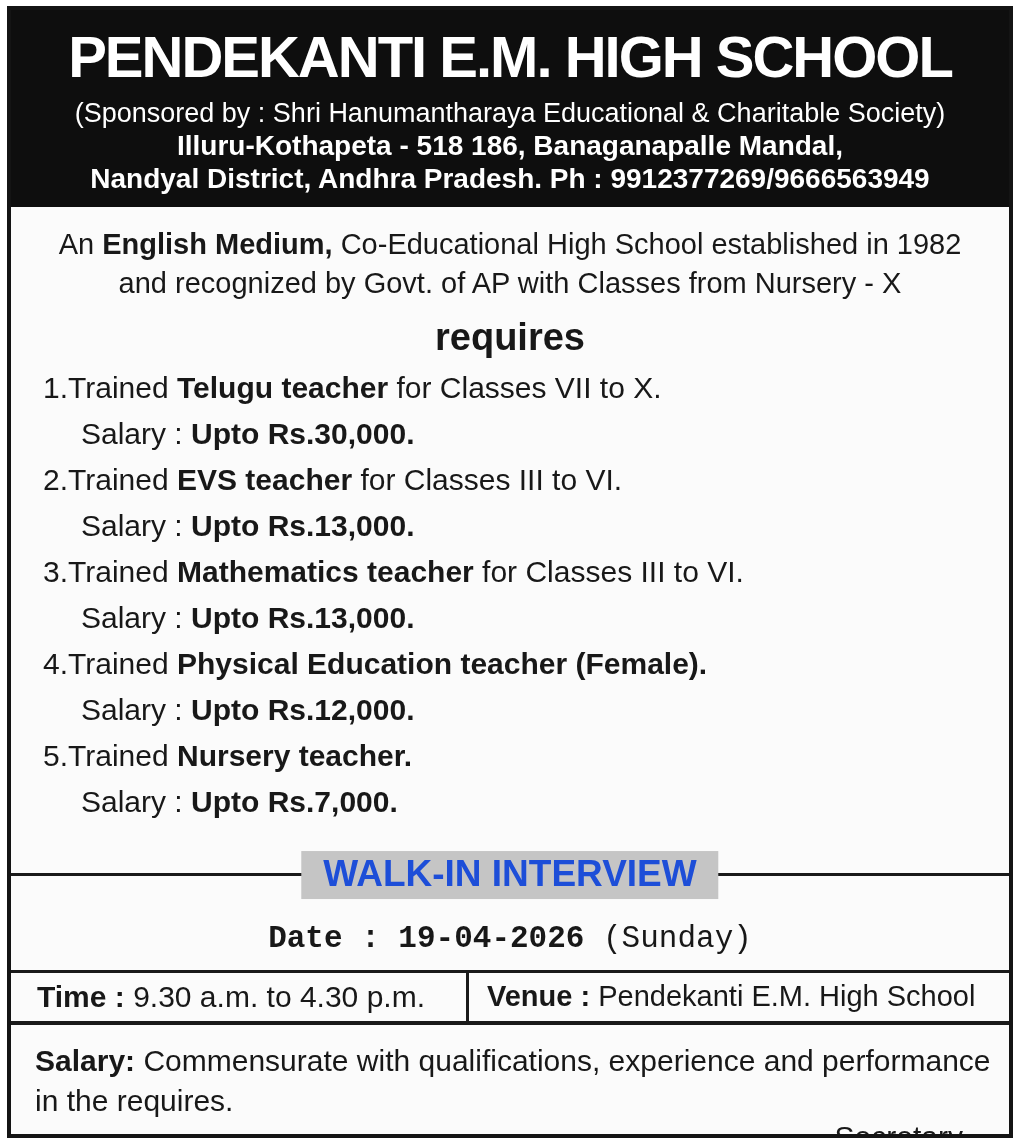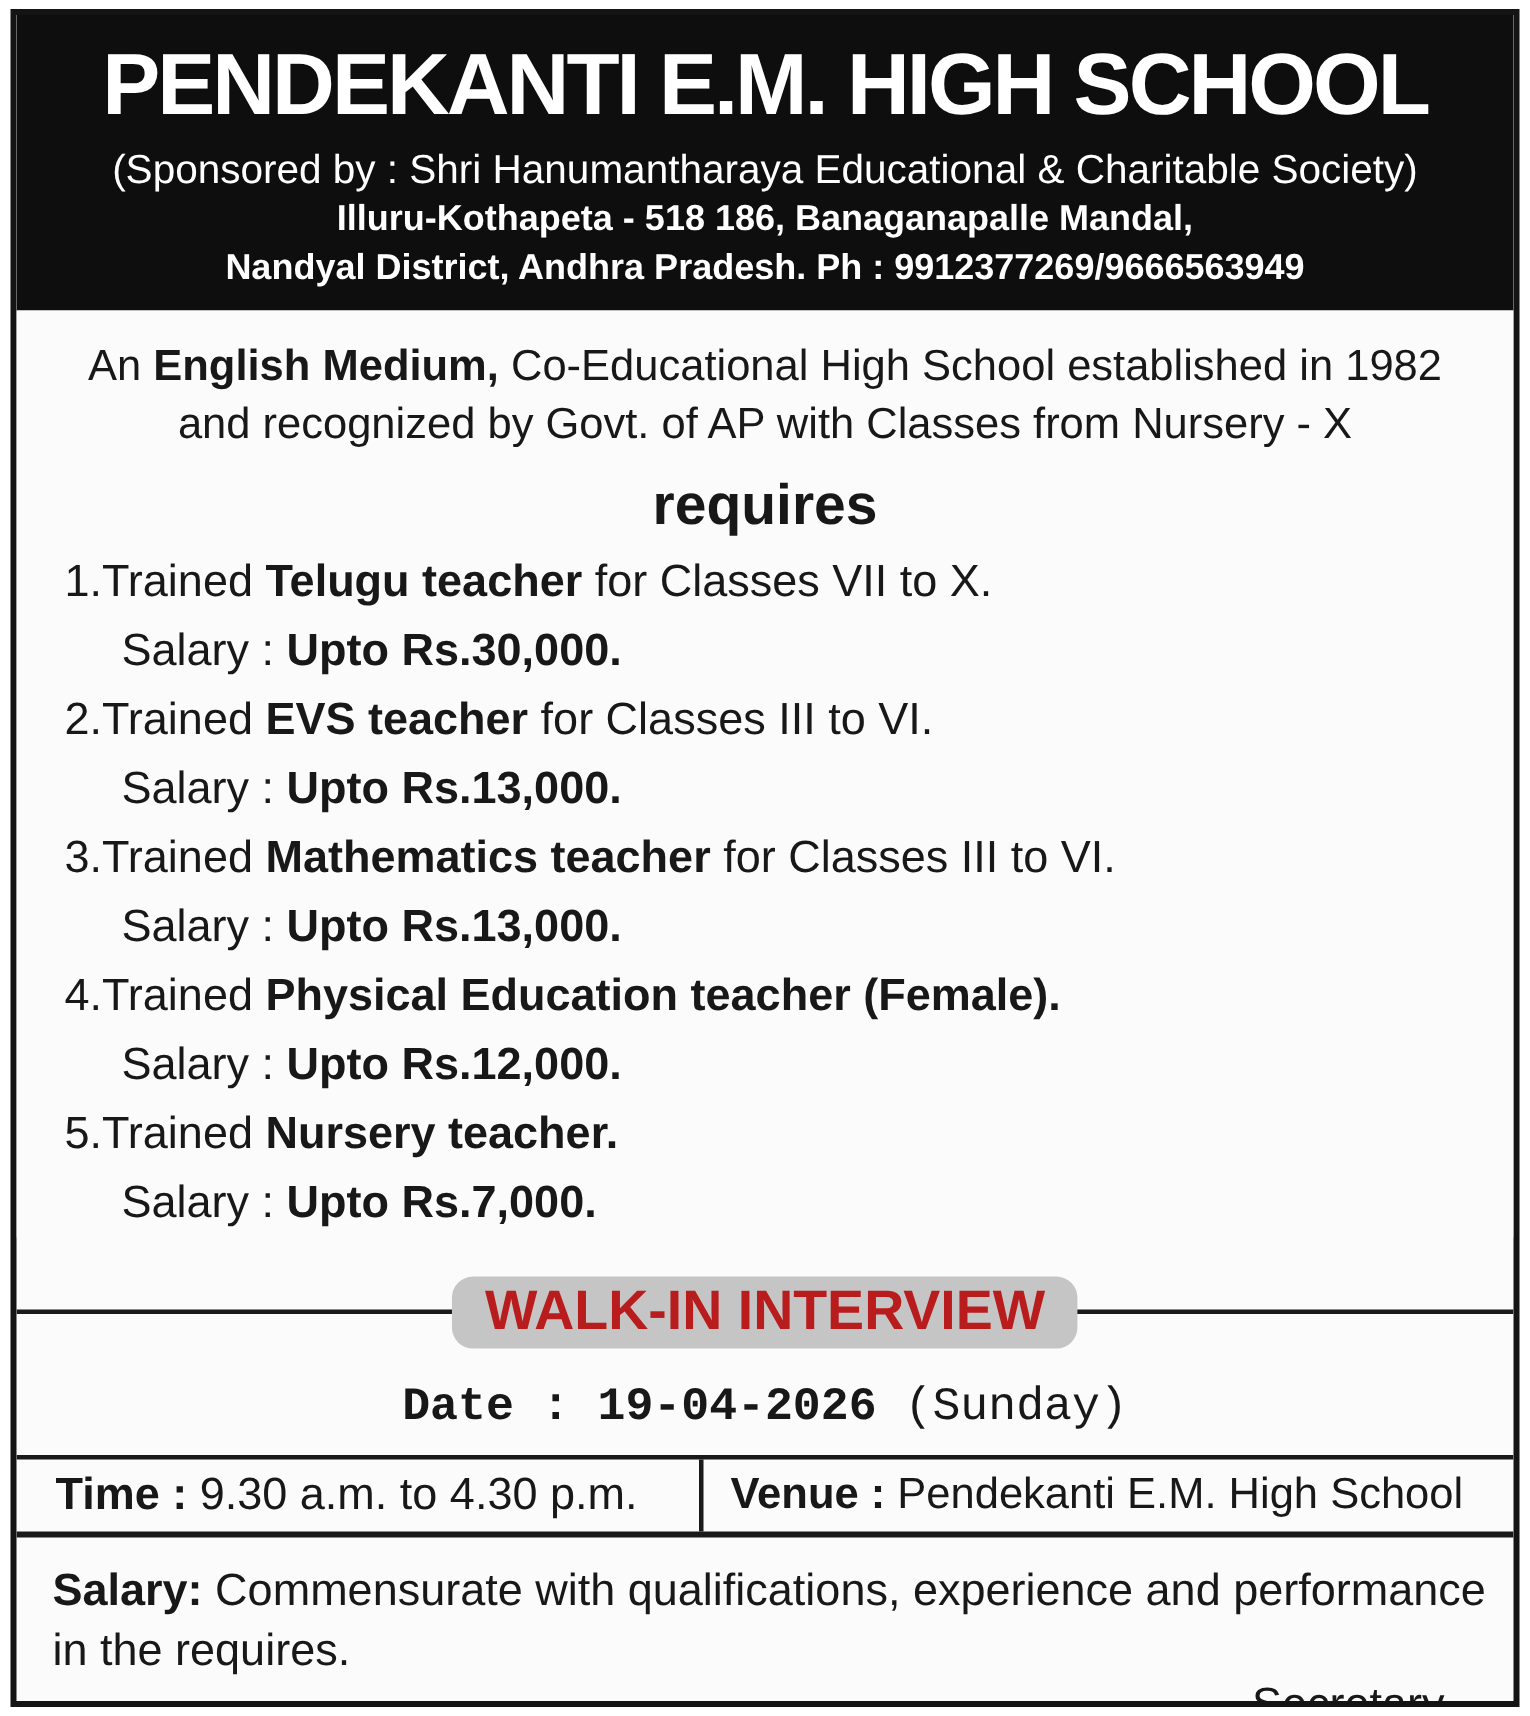--- a/index.html
+++ b/index.html
@@ -38,21 +38,21 @@
     line-height: 62px;
     white-space: nowrap;
   }
   .sponsored {
     margin-top: 10px;
     font-size: 27px;
     line-height: 31px;
     white-space: nowrap;
   }
   .addr {
-    font-size: 24px;
+    font-size: 28px;
     font-weight: 700;
     line-height: 33px;
     white-space: nowrap;
   }
 
   
   .body {
     background: #fbfbfb;
     padding: 18px 20px 0 20px;
   }
@@ -89,27 +89,26 @@
     border-top: 3px solid #1a1a1a;
     position: relative;
     height: 0;
   }
   .walkin-label {
     position: absolute;
     left: 50%;
     top: 0;
     transform: translate(-50%, -52%);
     background: #c5c5c5;
-    color: #b91c1c;
+    color: #1d4ed8;
     font-size: 37px;
     font-weight: 700;
     padding: 3px 22px 5px 22px;
     white-space: nowrap;
     line-height: 40px;
-    border-radius: 14px;
   }
 
   
   .date-section {
     height: 94px;
     display: flex;
     align-items: flex-end;
     justify-content: center;
     padding-bottom: 14px;
     font-family: Liberation Mono, monospace;

